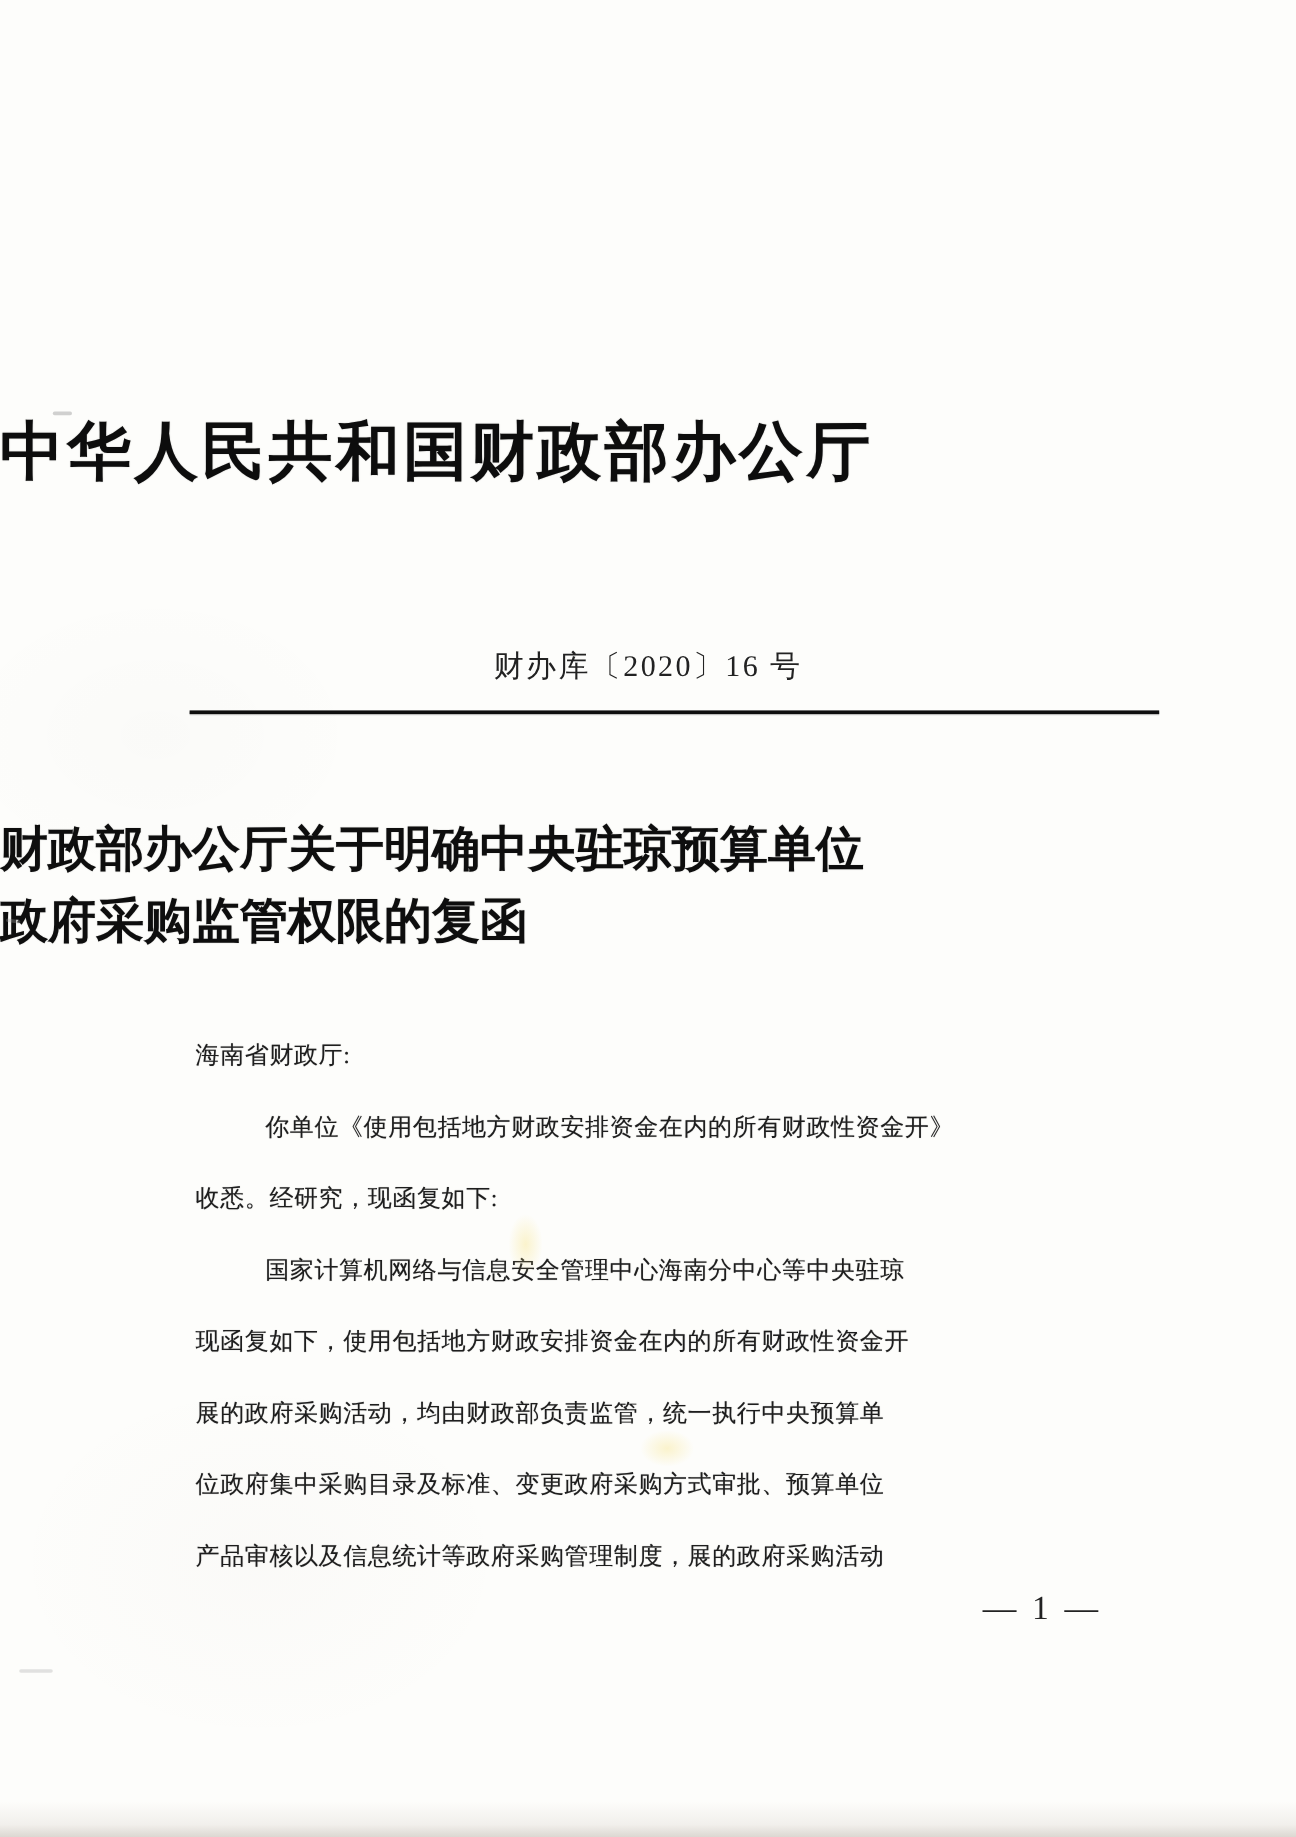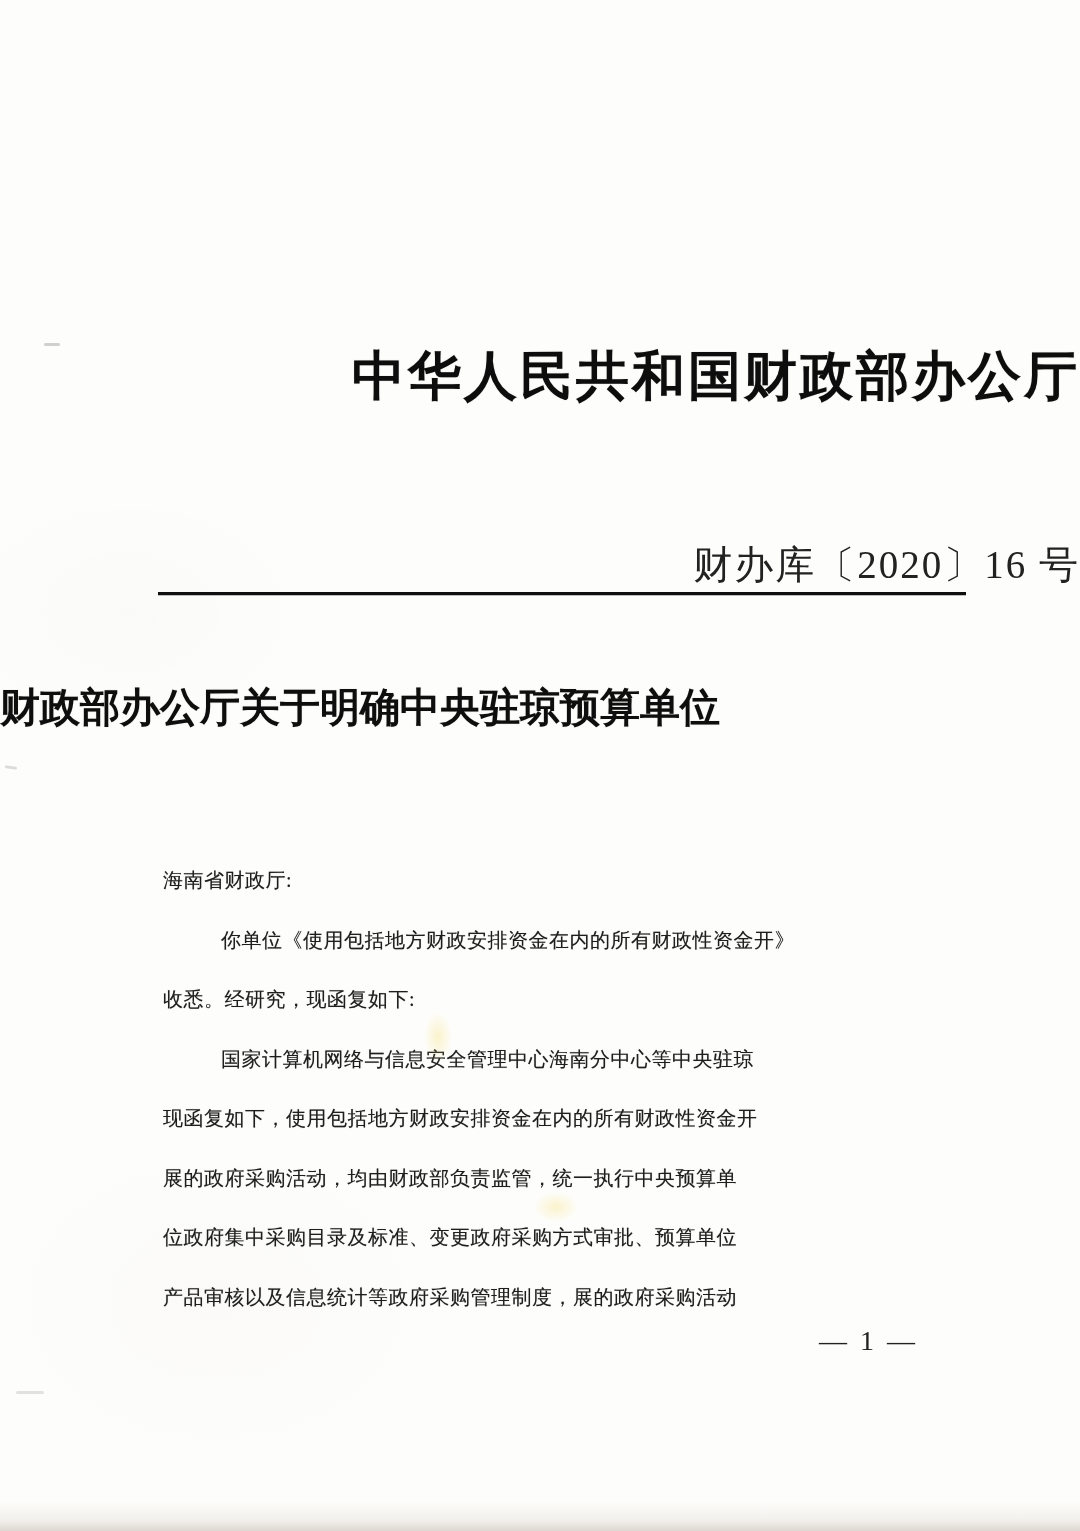--- a/index.html
+++ b/index.html
@@ -19,36 +19,36 @@
     color: var(--ink, #1b1b1b);
     font-family: "Liberation Serif", "DejaVu Serif", serif;
   }
 
   .letterhead {
     position: absolute;
     top: 341px;
     left: 0;
     width: 100%;
     margin: 0;
-    text-align: right;
+    text-align: left;
     font-size: 53px;
     font-weight: bold;
     letter-spacing: 3px;
     color: #0d0d0d;
     text-shadow: 0 0 1px rgba(0,0,0,0.35);
     white-space: nowrap;
   }
 
   .doc-number {
     position: absolute;
     top: 538px;
     left: 0;
     width: 100%;
-    text-align: right;
-    font-size: 39px;
+    text-align: center;
+    font-size: 25px;
     letter-spacing: 2px;
     color: #222;
     white-space: nowrap;
   }
 
   .divider {
     position: absolute;
     top: 592px;
     left: 158px;
     width: 808px;
@@ -133,20 +133,21 @@
 <div class="page">
 
   <h1 class="letterhead">中华人民共和国财政部办公厅</h1>
 
   <div class="doc-number">财办库〔2020〕16 号</div>
 
   <div class="divider"></div>
 
   <div class="doc-title">
     <div>财政部办公厅关于明确中央驻琼预算单位</div>
+    <div>政府采购监管权限的复函</div>
   </div>
 
   <div class="body-text">
     <div class="line">海南省财政厅:</div>
     <div class="line indent">你单位《使用包括地方财政安排资金在内的所有财政性资金开》</div>
     <div class="line">收悉。经研究，现函复如下:</div>
     <div class="line indent">国家计算机网络与信息安全管理中心海南分中心等中央驻琼</div>
     <div class="line">现函复如下，使用包括地方财政安排资金在内的所有财政性资金开</div>
     <div class="line">展的政府采购活动，均由财政部负责监管，统一执行中央预算单</div>
     <div class="line">位政府集中采购目录及标准、变更政府采购方式审批、预算单位</div>

